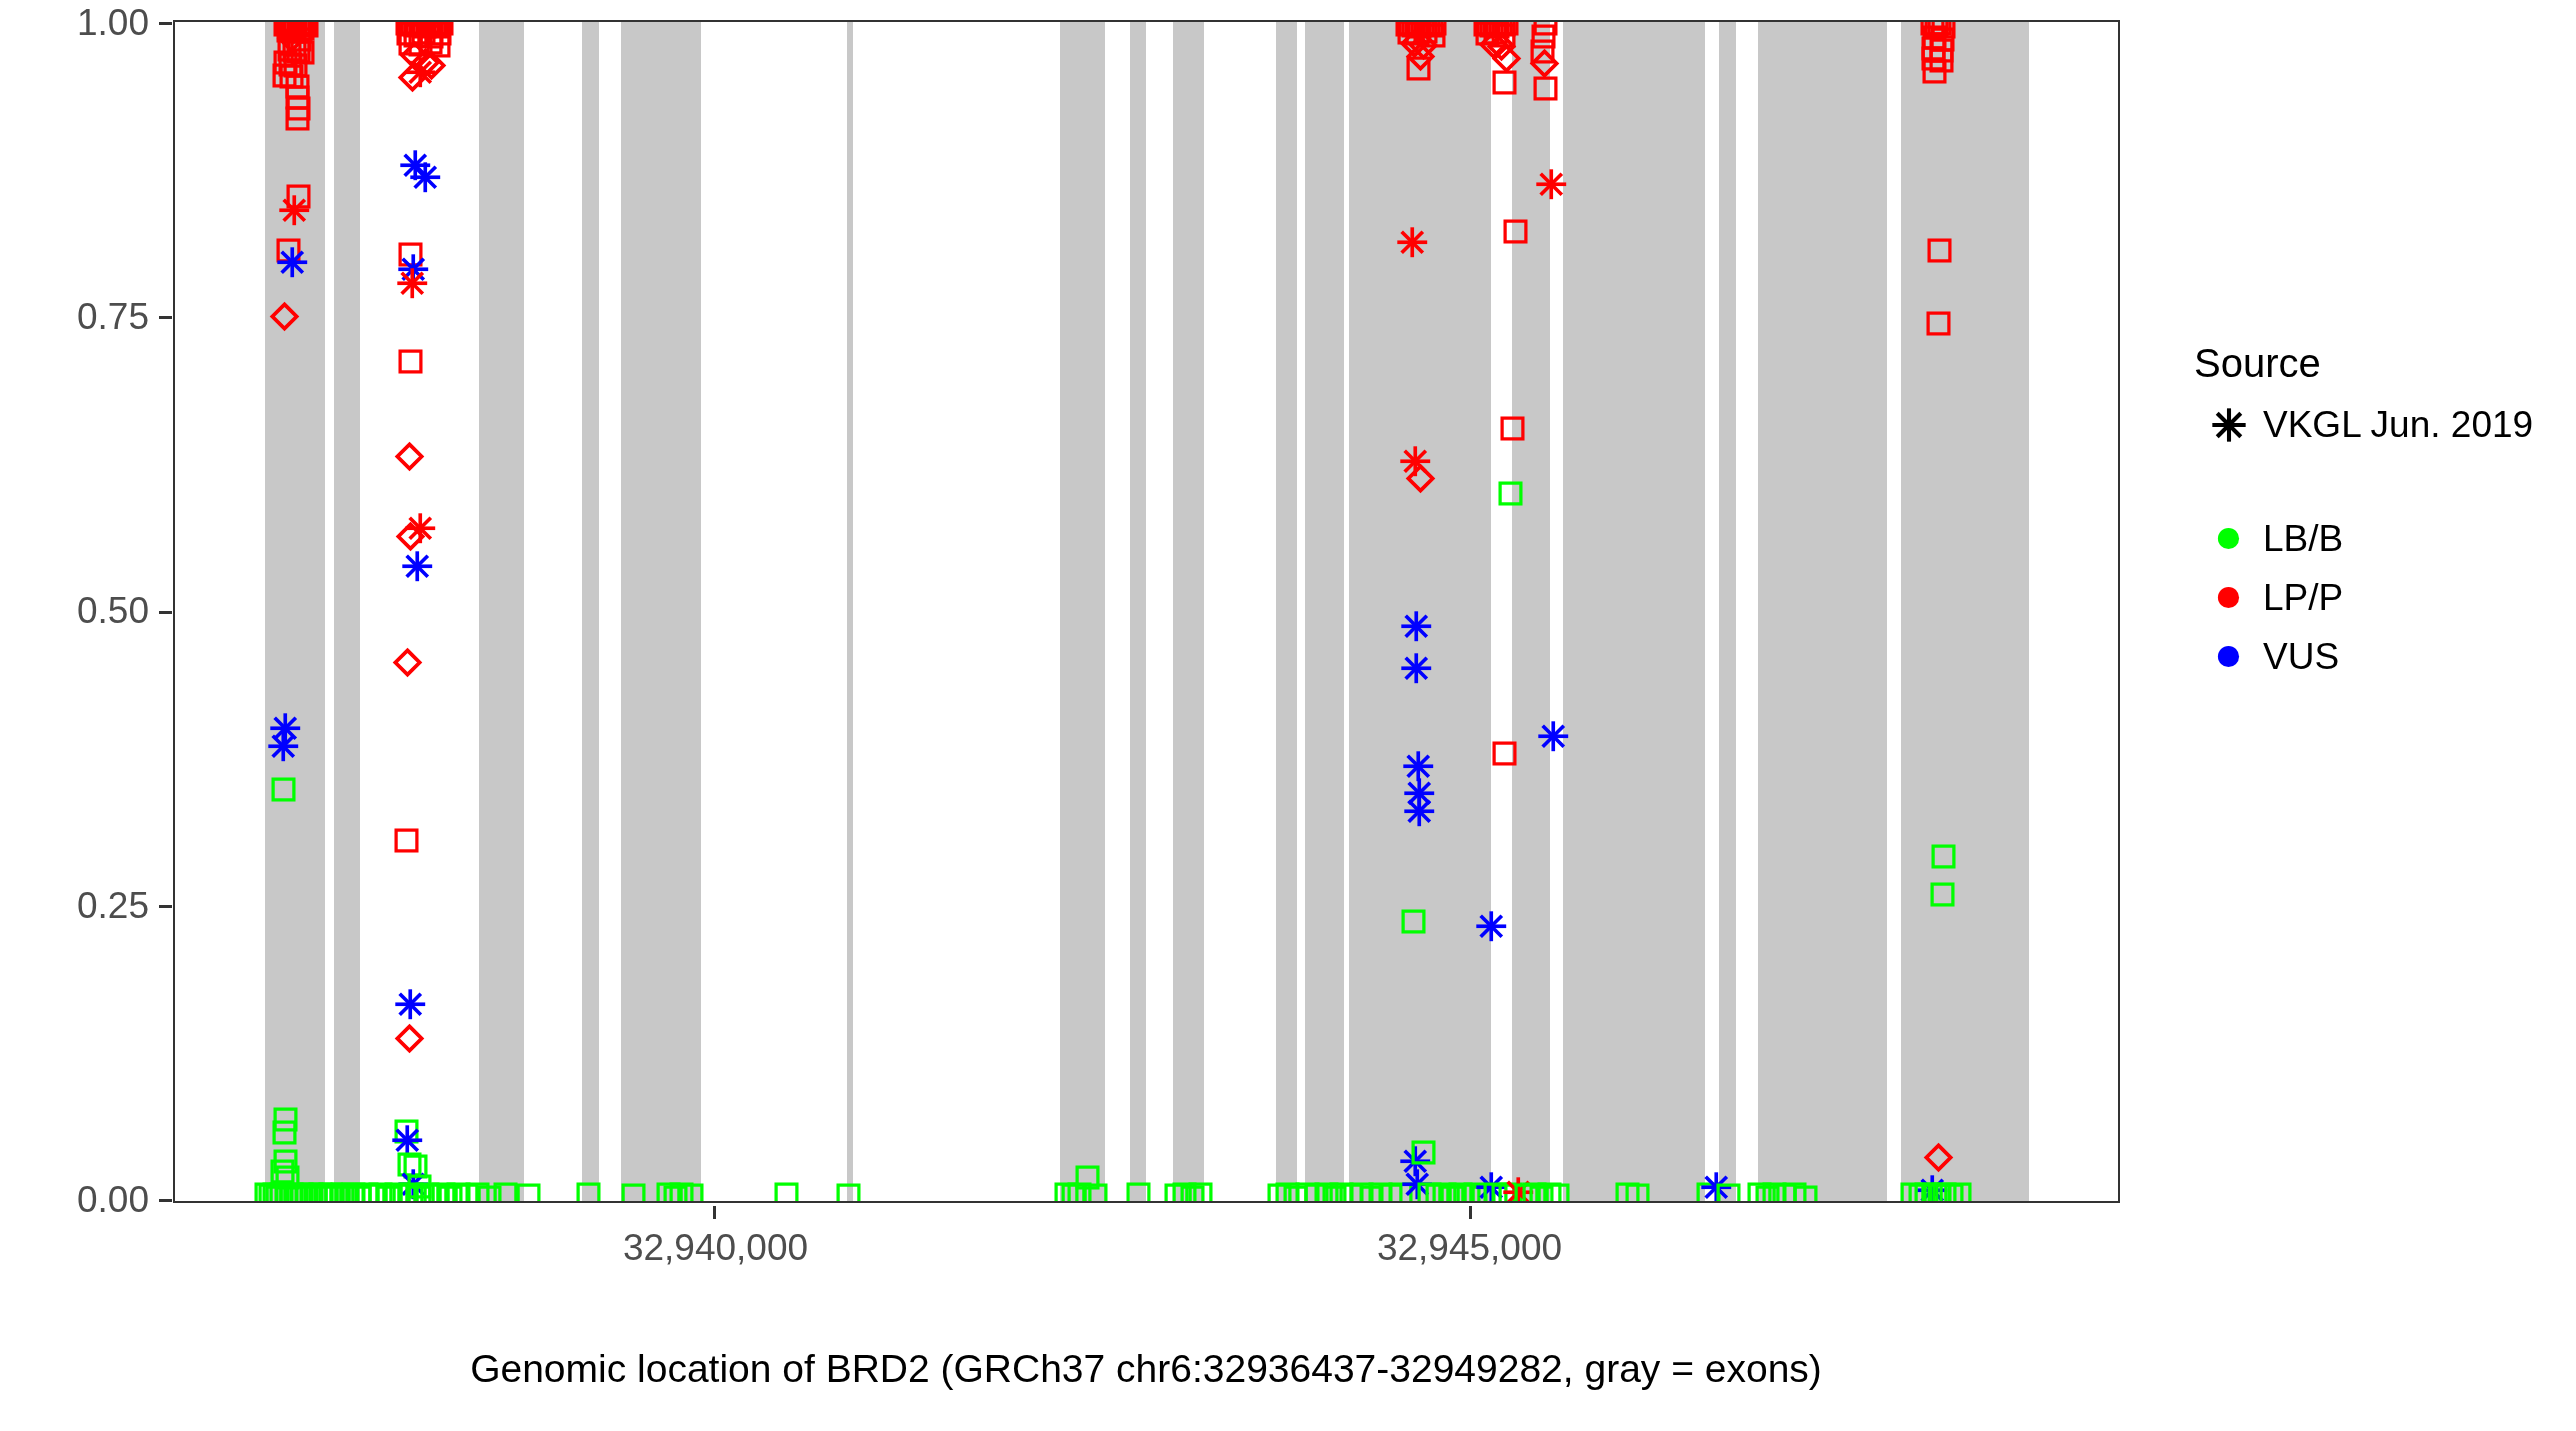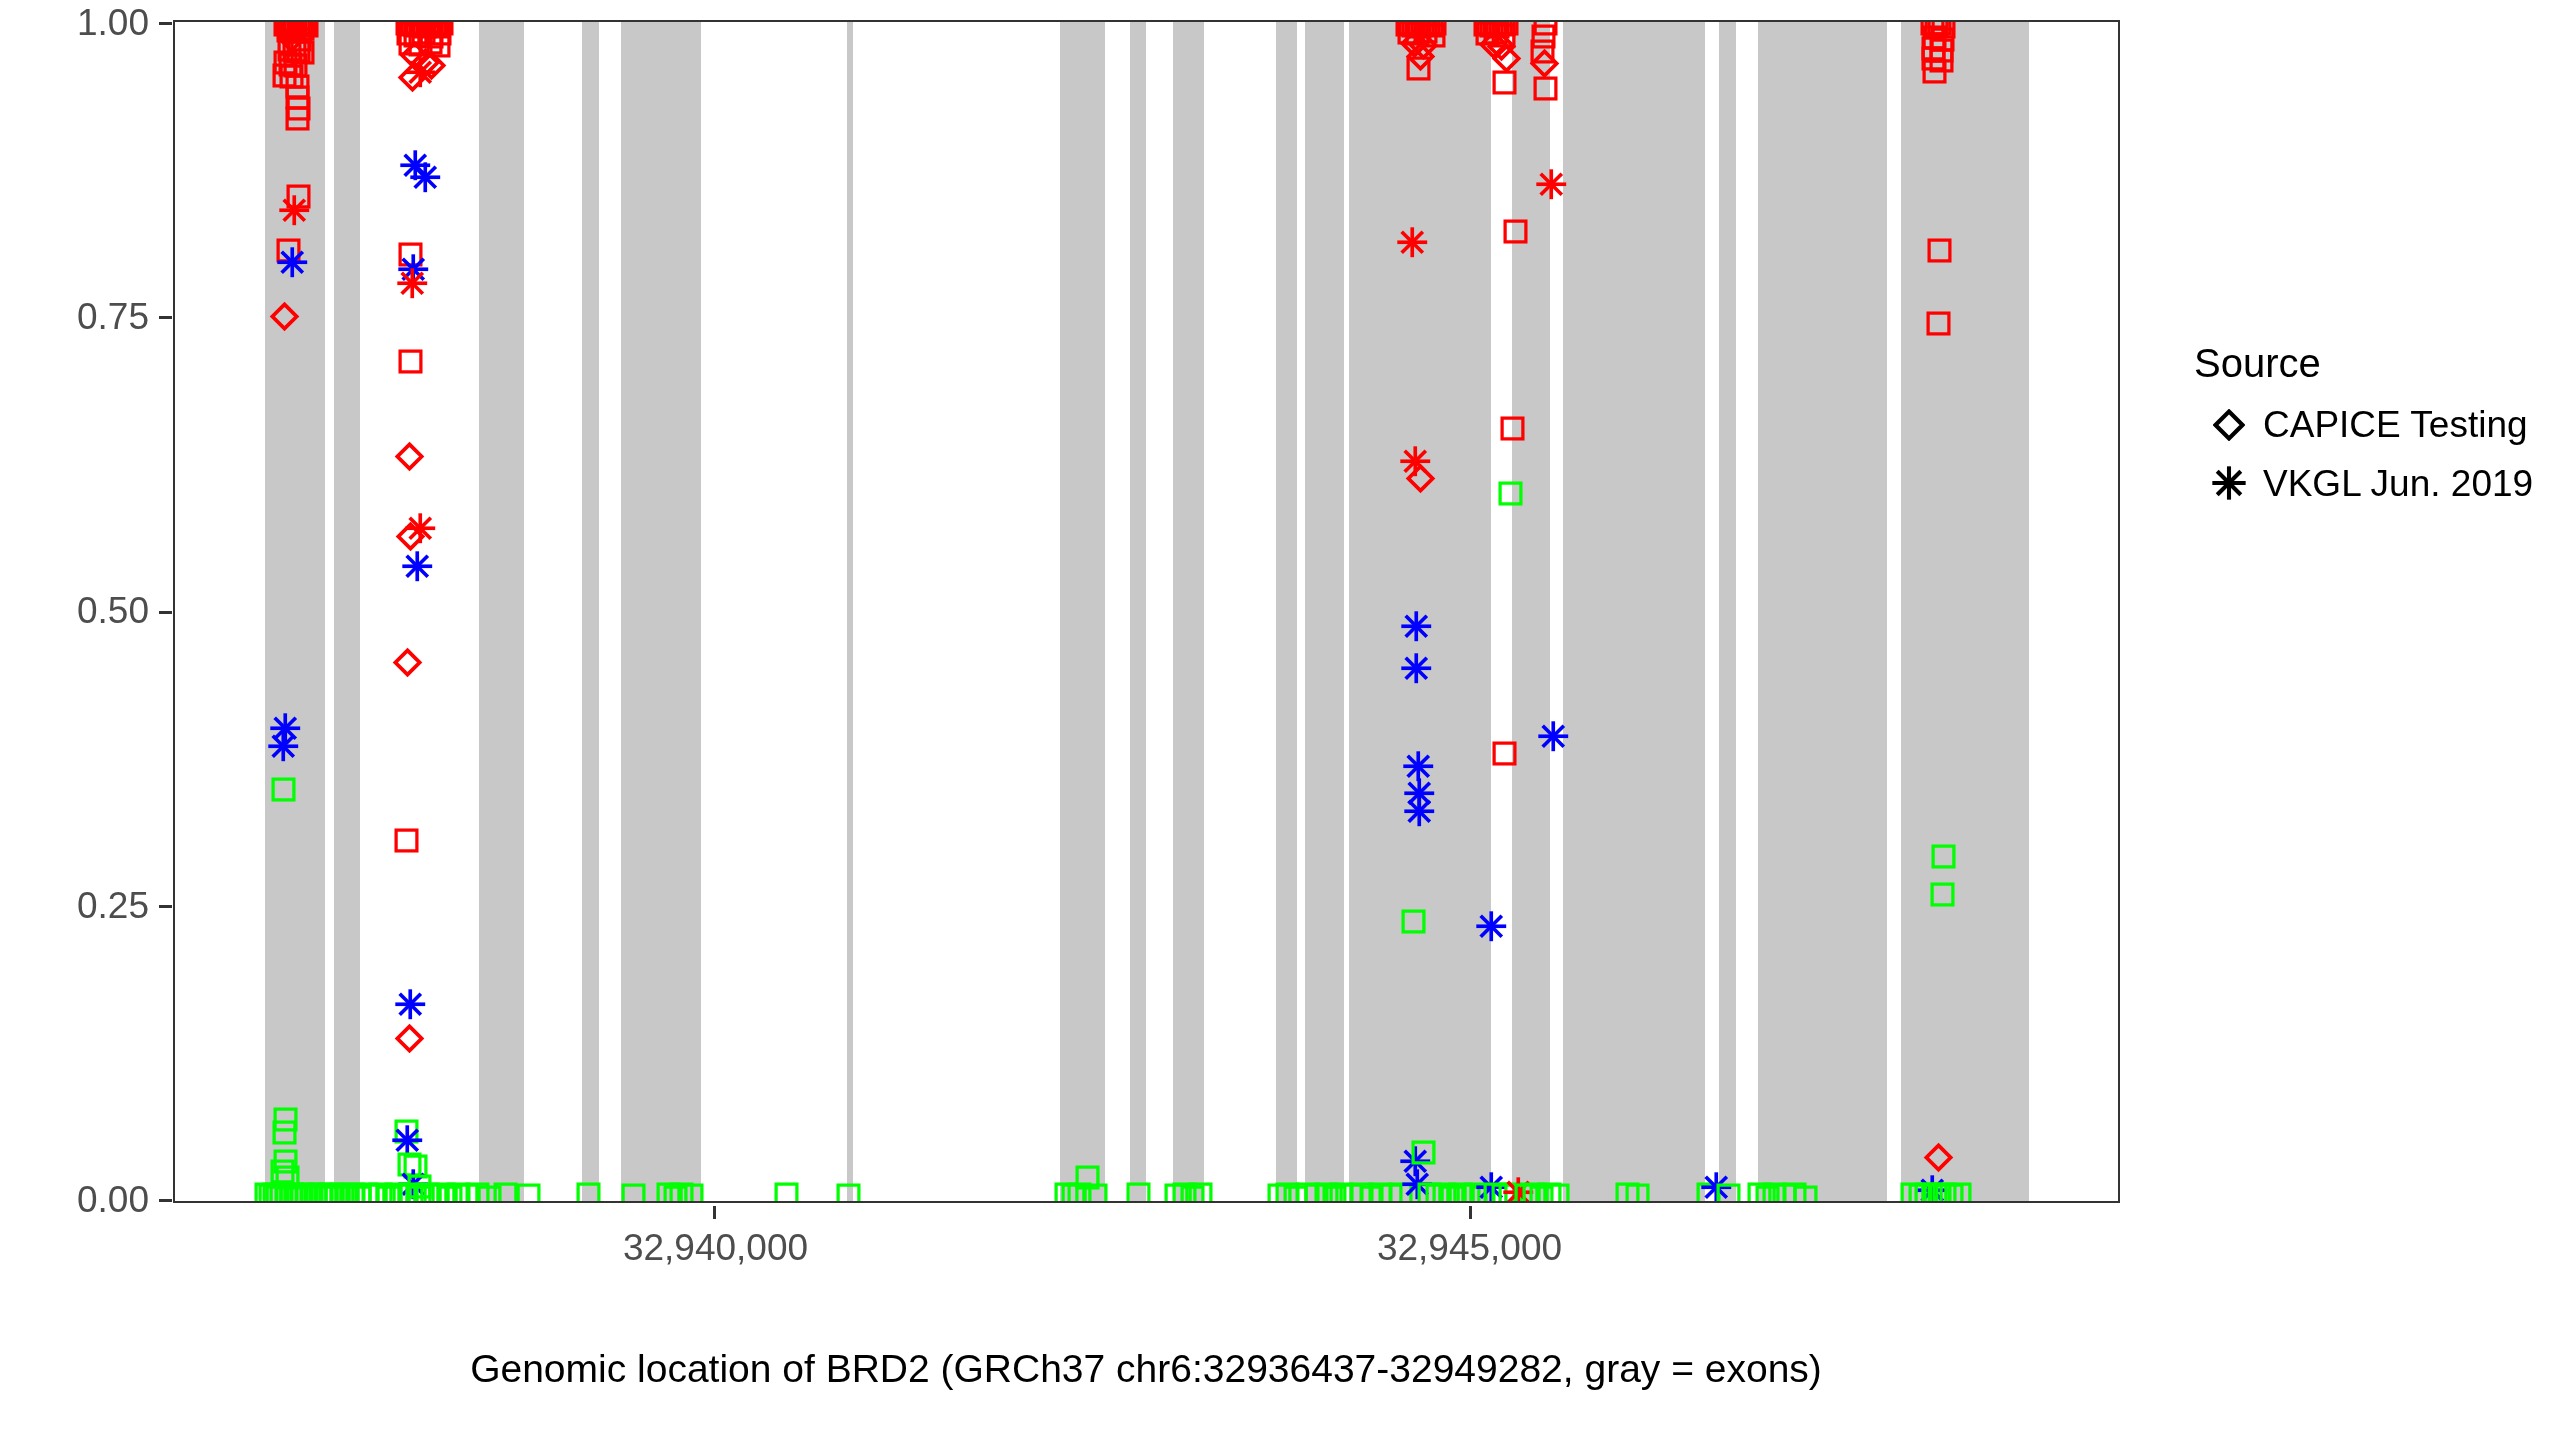--- a/index.html
+++ b/index.html
@@ -1553,37 +1553,55 @@
     </div>
 
   <div id="xlab">Genomic location of BRD2 (GRCh37 chr6:32936437-32949282, gray = exons)</div>
 
   <div id="legend">
     <div class="legend-block">
       <div class="legend-title">Source</div>
       <div id="shape-legend-rows">
           <div class="legend-row">
             <span class="legend-key">
-              <svg width="32" height="32" viewBox="0 0 34 34">
-                <polygon points="17,2.710000000000001 31.29,17 17,31.29 2.710000000000001,17" fill="none" stroke="#000000" stroke-width="4.42"></polygon>
-              </svg>
-            </span>
-            <span class="legend-label">CAPICE Testing</span>
-          </div>
-          <div class="legend-row">
-            <span class="legend-key">
               <svg width="34" height="34" viewBox="0 0 36 36">
                 <line x1="0.35999999999999943" y1="18" x2="35.64" y2="18" stroke="#000000" stroke-width="4.32" stroke-linecap="butt"></line>
                 <line x1="5.5266363798693" y1="5.526636379869302" x2="30.473363620130698" y2="30.473363620130698" stroke="#000000" stroke-width="4.32" stroke-linecap="butt"></line>
                 <line x1="18" y1="0.35999999999999943" x2="18" y2="35.64" stroke="#000000" stroke-width="4.32" stroke-linecap="butt"></line>
                 <line x1="30.473363620130698" y1="5.5266363798693" x2="5.526636379869302" y2="30.473363620130698" stroke="#000000" stroke-width="4.32" stroke-linecap="butt"></line>
               </svg>
             </span>
             <span class="legend-label">VKGL Jun. 2019</span>
           </div>
         </div>
     </div>
     <div class="legend-block">
+      <div id="color-legend-rows">
+          <div class="legend-row">
+            <span class="legend-key">
+              <svg width="25" height="25" viewBox="0 0 26 26">
+                <circle cx="13" cy="13" r="11" fill="#00FF00"></circle>
+              </svg>
+            </span>
+            <span class="legend-label">LB/B</span>
+          </div>
+          <div class="legend-row">
+            <span class="legend-key">
+              <svg width="25" height="25" viewBox="0 0 26 26">
+                <circle cx="13" cy="13" r="11" fill="#FF0000"></circle>
+              </svg>
+            </span>
+            <span class="legend-label">LP/P</span>
+          </div>
+          <div class="legend-row">
+            <span class="legend-key">
+              <svg width="25" height="25" viewBox="0 0 26 26">
+                <circle cx="13" cy="13" r="11" fill="#0000FF"></circle>
+              </svg>
+            </span>
+            <span class="legend-label">VUS</span>
+          </div>
+        </div>
     </div>
   </div>
 
 </div>
 
 
 </body></html>

